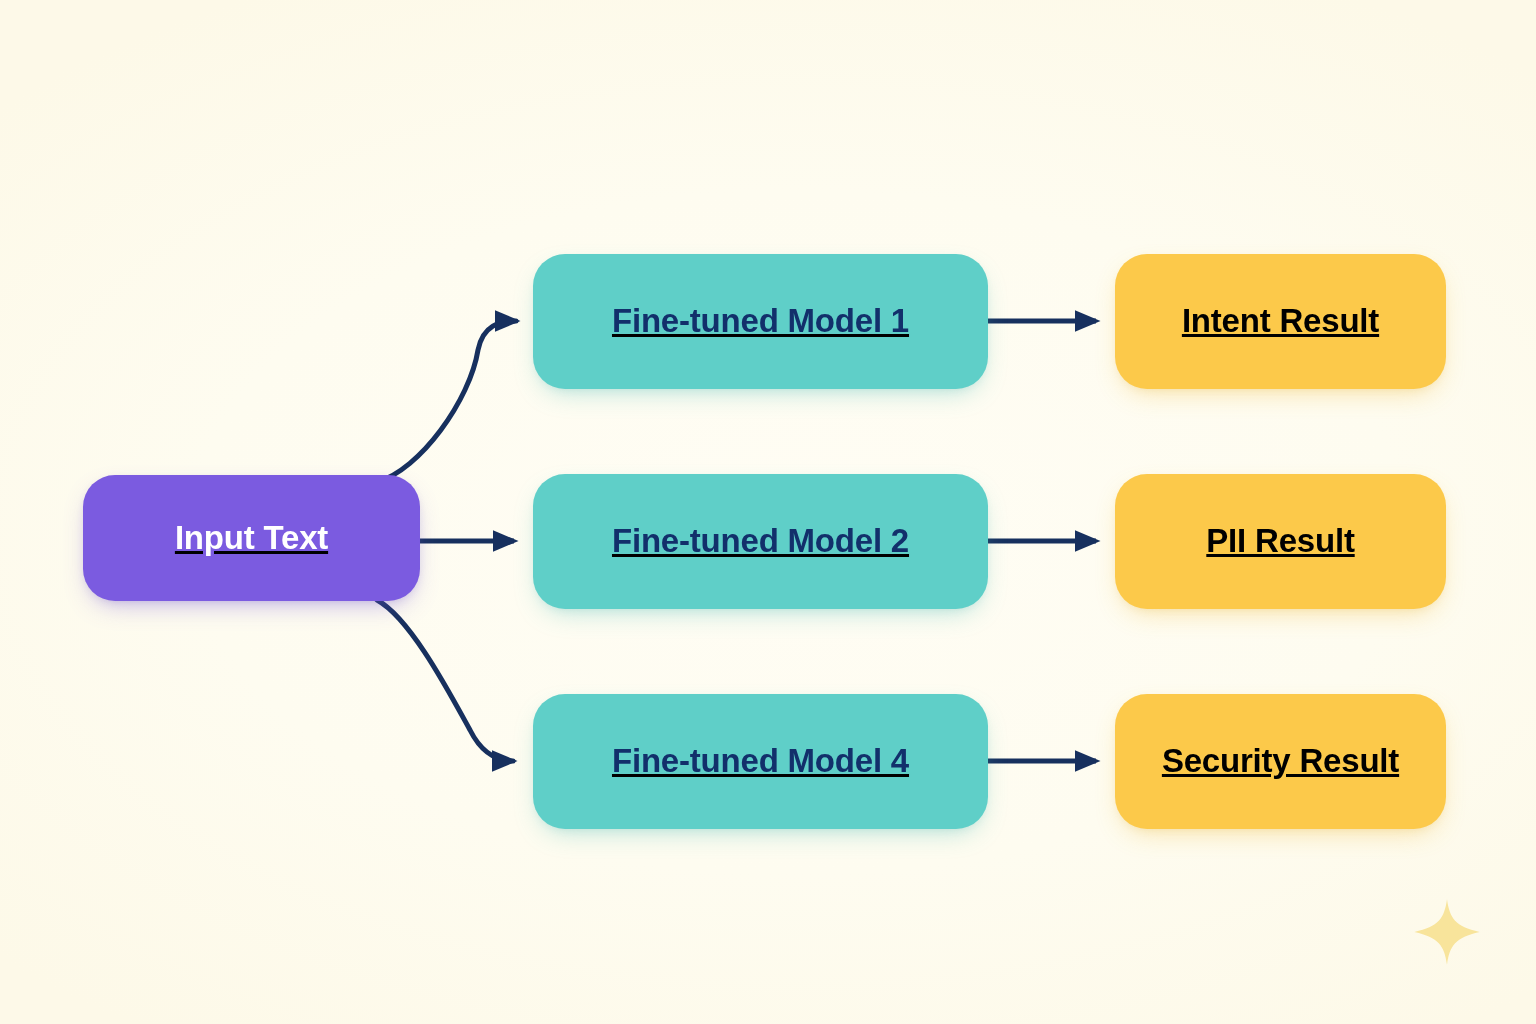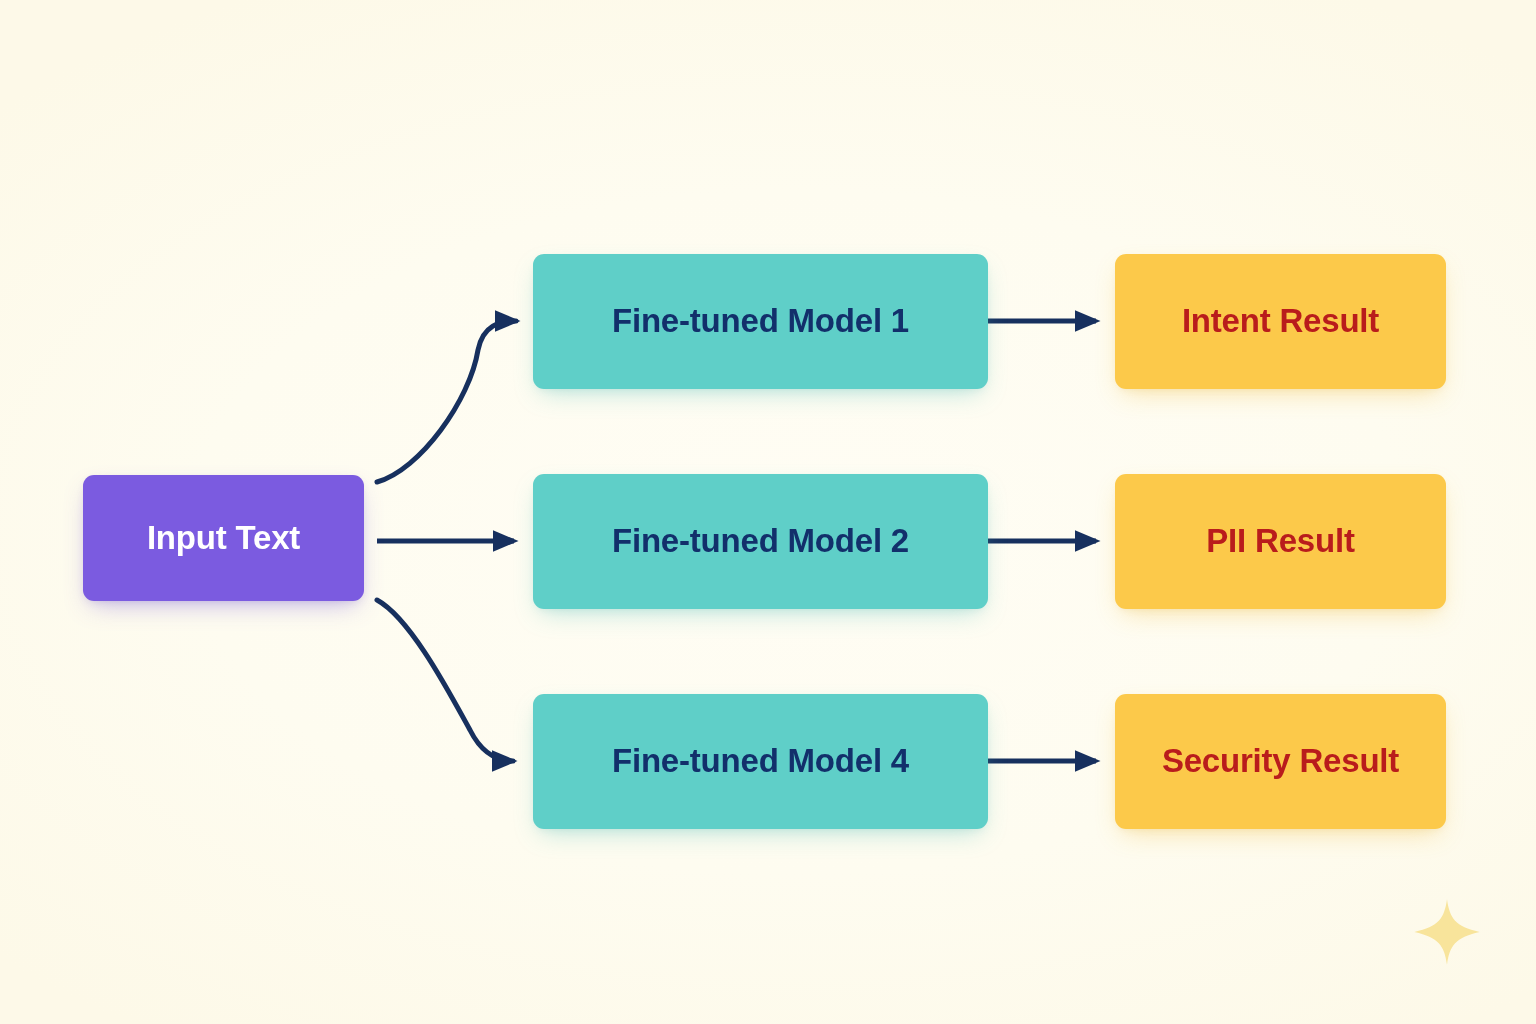--- a/index.html
+++ b/index.html
@@ -24,34 +24,35 @@
     height: 1024px;
     z-index: 1;
   }
   .node {
     position: absolute;
     z-index: 2;
     display: flex;
     align-items: center;
     justify-content: center;
     box-sizing: border-box;
-    border-radius: 11px;
+    border-radius: 32px;
     text-align: center;
     letter-spacing: -0.2px;
+    text-decoration: underline;
   }
   .node-label {
     font-weight: bold;
     line-height: 1.1;
   }
 
   
   .node-input {
     left: 83px;
     top: 475px;
-    width: 281px;
+    width: 337px;
     height: 126px;
     background: #7b5be0;
     box-shadow: 0 10px 26px -8px rgba(120, 90, 220, 0.45),
                 0 3px 10px -4px rgba(90, 70, 160, 0.25);
   }
   .node-input .node-label {
     color: #ffffff;
     font-size: 33px;
   }
 
@@ -72,21 +73,21 @@
   
   .node-result {
     left: 1115px;
     width: 331px;
     height: 135px;
     background: #fcc94a;
     box-shadow: 0 10px 26px -8px rgba(240, 185, 50, 0.42),
                 0 3px 10px -4px rgba(200, 160, 60, 0.20);
   }
   .node-result .node-label {
-    color: #b91c1c;
+    color: #000000;
     font-size: 33px;
   }
 
   .row-1 { top: 254px; }
   .row-2 { top: 474px; text-align: right; }
   .row-3 { top: 694px; }
 
   
   .sparkle {
     position: absolute;

